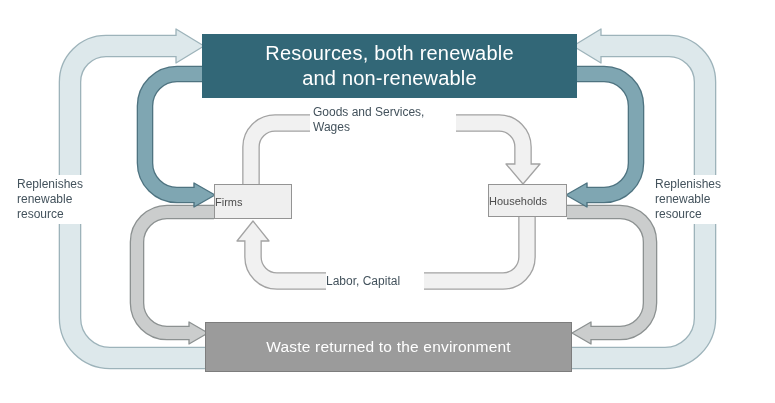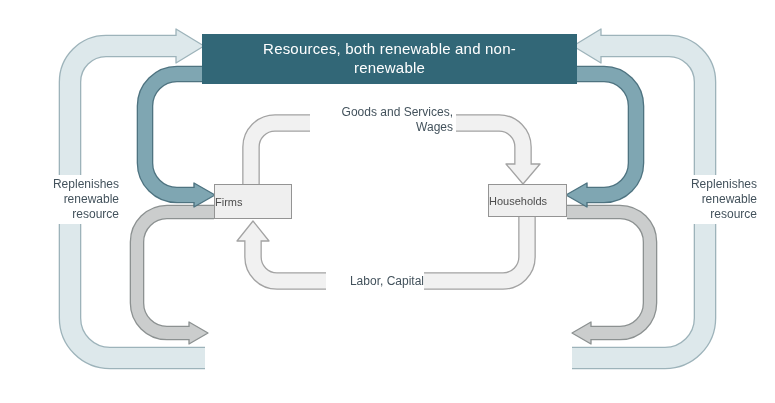--- a/index.html
+++ b/index.html
@@ -19,34 +19,34 @@
   .teal  .ph{fill:var(--teal-pipe-fill);stroke:var(--teal-pipe-border);stroke-width:1.4;stroke-linejoin:round;}
   .gray  .pb{stroke:var(--gray-pipe-border);stroke-width:14.6;}
   .gray  .pf{stroke:var(--gray-pipe-fill);stroke-width:12;}
   .gray  .ph{fill:var(--gray-pipe-fill);stroke:var(--gray-pipe-border);stroke-width:1.3;stroke-linejoin:round;}
   .inner .pb{stroke:var(--inner-pipe-border);stroke-width:17.6;}
   .inner .pf{stroke:var(--inner-pipe-fill);stroke-width:15;}
   .inner .ph{fill:var(--inner-pipe-fill);stroke:var(--inner-pipe-border);stroke-width:1.3;stroke-linejoin:round;}
   
   .box{position:absolute;display:flex;align-items:center;justify-content:center;
        text-align:center;box-sizing:border-box;}
-  .box-resources{left:202px;top:34px;width:375px;height:50px;
-       background:var(--resources-box-bg);color:#fff;font-size:15px;line-height:1.25;font-weight:500;letter-spacing:.2px;}
+  .box-resources{left:202px;top:34px;width:375px;height:64px;
+       background:var(--resources-box-bg);color:#fff;font-size:20px;line-height:1.25;font-weight:500;letter-spacing:.2px;}
   .box-resources .inner{max-width:270px;}
   .box-waste{left:205px;top:322px;width:367px;height:50px;
        background:var(--waste-box-bg);border:1px solid var(--waste-box-border);
        color:#fff;font-size:15.5px;font-weight:500;letter-spacing:.2px;}
   .node{position:absolute;display:flex;align-items:center;
        background:var(--node-box-bg);border:1px solid var(--node-box-border);
        color:var(--node-text);font-size:11px;box-sizing:border-box;}
   .node-firms{left:214px;top:184px;width:78px;height:35px;}
   .node-households{left:488px;top:184px;width:79px;height:33px;}
   
   .flow-label{position:absolute;background:#fff;color:var(--label-text);
-       font-size:12px;line-height:15px;text-align:right;box-sizing:border-box;}
+       font-size:12px;line-height:15px;text-align:left;box-sizing:border-box;}
   .lbl-goods{left:310px;top:103px;width:146px;padding:2px 3px;}
   .lbl-labor{left:326px;top:272px;width:98px;padding:2px 0;}
   .lbl-repl-left{left:17px;top:175px;width:102px;padding:2px 0;}
   .lbl-repl-right{left:655px;top:175px;width:102px;padding:2px 0;}
 </style>
 </head>
 <body>
 
 <div class="stage">
 
@@ -98,20 +98,23 @@
       <path class="pb" d="M 527 216 L 527 257 A 24 24 0 0 1 503 281 L 277 281 A 24 24 0 0 1 253 257 L 253 241"></path>
       <polygon class="ph" points="237,241 253,221 269,241"></polygon>
       <path class="pf" d="M 527 216 L 527 257 A 24 24 0 0 1 503 281 L 277 281 A 24 24 0 0 1 253 257 L 253 237"></path>
     </g>
   </svg>
 
   <div class="box box-resources">
     <span class="inner">Resources, both renewable and non-renewable</span>
   </div>
 
+  <div class="box box-waste">
+    <span>Waste returned to the environment</span>
+  </div>
 
   <div class="node node-firms">
     <span>Firms</span>
   </div>
 
   <div class="node node-households">
     <span>Households</span>
   </div>
 
   <div class="flow-label lbl-goods">Goods and Services, Wages</div>

